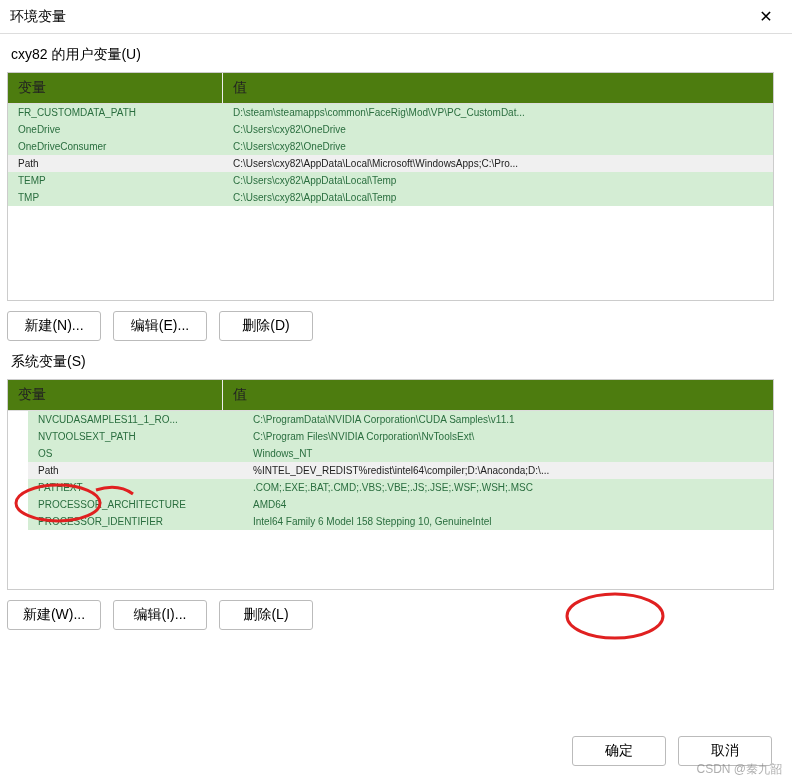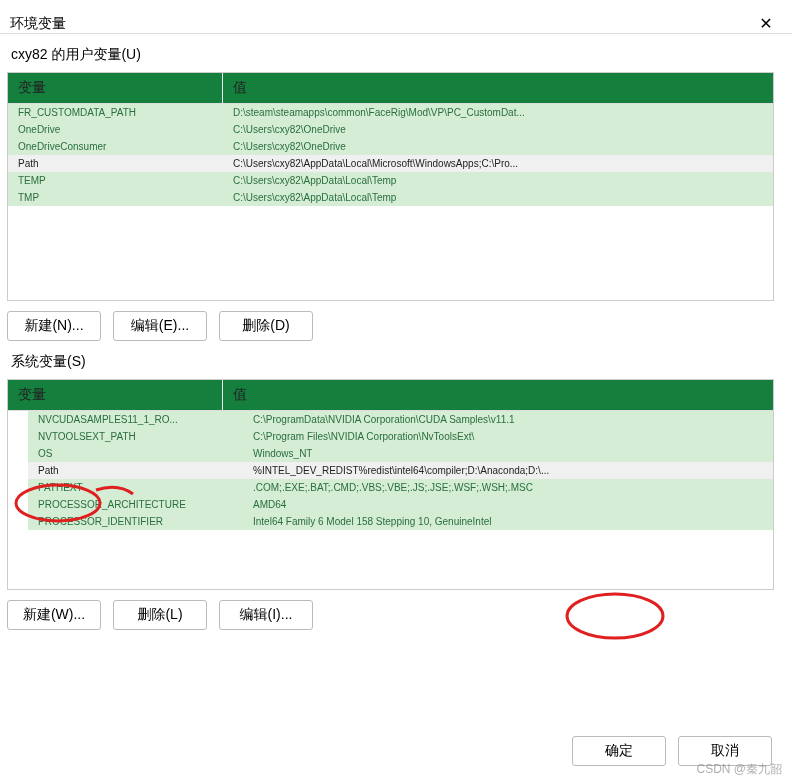--- a/index.html
+++ b/index.html
@@ -15,21 +15,21 @@
 .dialog {
   width: 792px;
   height: 782px;
   background: #fff;
   display: flex;
   flex-direction: column;
 }
 .titlebar {
   height: 34px;
   display: flex;
-  align-items: flex-end;
+  align-items: center;
   padding: 0 10px;
   border-bottom: 1px solid #ddd;
 }
 .titlebar .title {
   flex: 1;
   font-size: 14px;
 }
 .titlebar .close {
   width: 32px;
   text-align: center;
@@ -51,21 +51,21 @@
   font-size: 14px;
   margin-bottom: 8px;
   margin-left: 4px;
 }
 .table-wrap {
   border: 1px solid #ccc;
   position: relative;
 }
 .table-headers {
   display: flex;
-  background: #15803d;
+  background: #4d7c0f;
   border-bottom: 1px solid #ddd;
 }
 .table-headers .th {
   padding: 6px 10px;
   font-size: 14px;
   color: #222;
 }
 .th-name { width: 215px; border-right: 1px solid #eee; }
 .th-value { flex: 1; }
 .table-body {
@@ -214,22 +214,22 @@
             <div class="cell cell-value">Intel64 Family 6 Model 158 Stepping 10, GenuineIntel</div>
           </div>
         </div>
         <svg class="annotation" style="left:-10px;top:98px" width="150" height="60">
           <ellipse cx="60" cy="25" rx="42" ry="18" fill="none" stroke="#e02020" stroke-width="3"></ellipse>
           <path d="M98 12 Q120 5 135 16" fill="none" stroke="#e02020" stroke-width="3"></path>
         </svg>
       </div>
       <div class="button-row" style="position:relative">
         <button class="btn">新建(W)...</button>
+        <button class="btn">编辑(I)...</button>
         <button class="btn">删除(L)</button>
-        <button class="btn">编辑(I)...</button>
         <svg class="annotation" style="right:104px;top:-10px" width="110" height="60">
           <ellipse cx="55" cy="26" rx="48" ry="22" fill="none" stroke="#e02020" stroke-width="3"></ellipse>
         </svg>
       </div>
     </div>
 
   </div>
 
   <div class="dialog-footer">
     <button class="btn">确定</button>

